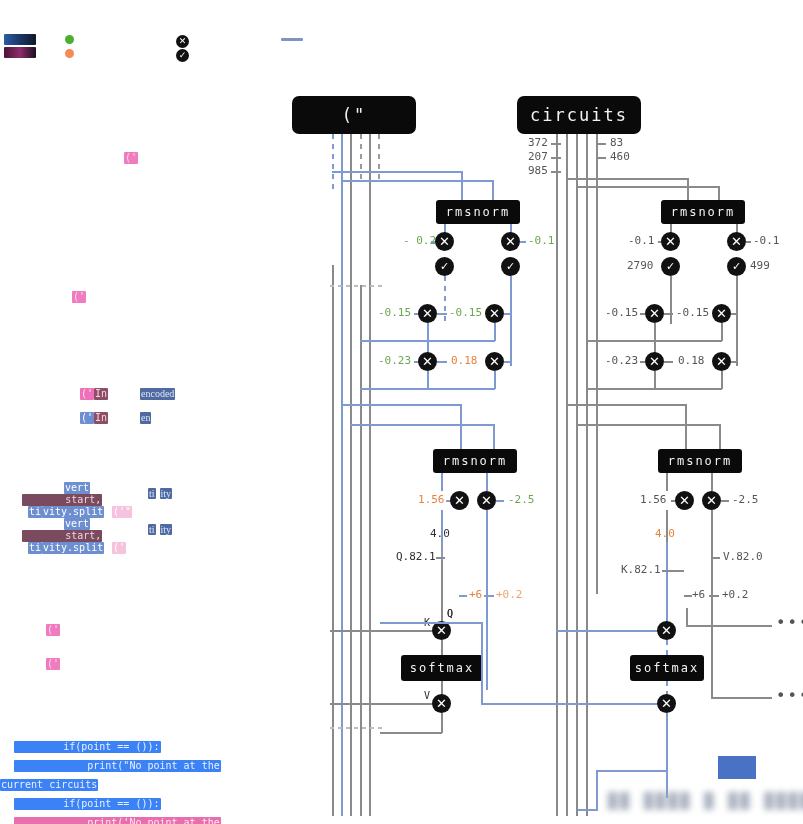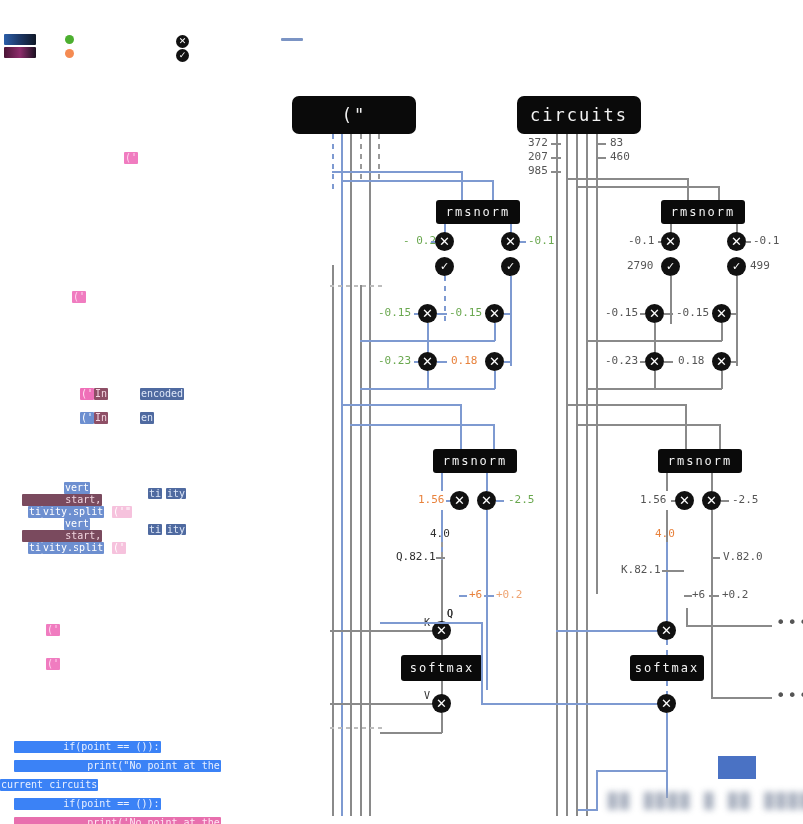--- a/index.html
+++ b/index.html
@@ -42,21 +42,21 @@
     font-family: "DejaVu Sans Mono","Liberation Mono",monospace;
     font-size: 10px;
     line-height: 12px;
     white-space: pre;
     color: #ffffff;
     padding: 0 1px;
     border-radius: 1px;
   }
   .hl-pink   { background:#f07cc0; color:#ffd9ef; }
   .hl-pink2  { background:#ef6fb8; color:#ffe3f2; }
-  .hl-slate  { background:#4f6aa0; color:#dde6f7; }
+  .hl-slate  { background:#4f6aa0; color:#dde6f7;font-family:Liberation Serif, serif; }
   .hl-maroon { background:#8e4f66; color:#f3d5e0; }
   .hl-mauve  { background:#7a4a5e; color:#f0d4de; }
   .hl-lblue  { background:#6d8fd0; color:#ffffff; }
   .hl-pale   { background:#f6c2dd; color:#ffffff; }
   .hl-code-b { background:#3b82f6; color:#e9f0ff; }
   .hl-code-p { background:#e86fae; color:#ffe6f3; }
 
   
   .node {
     background:#0a0a0a; color:#f2f2f2;

